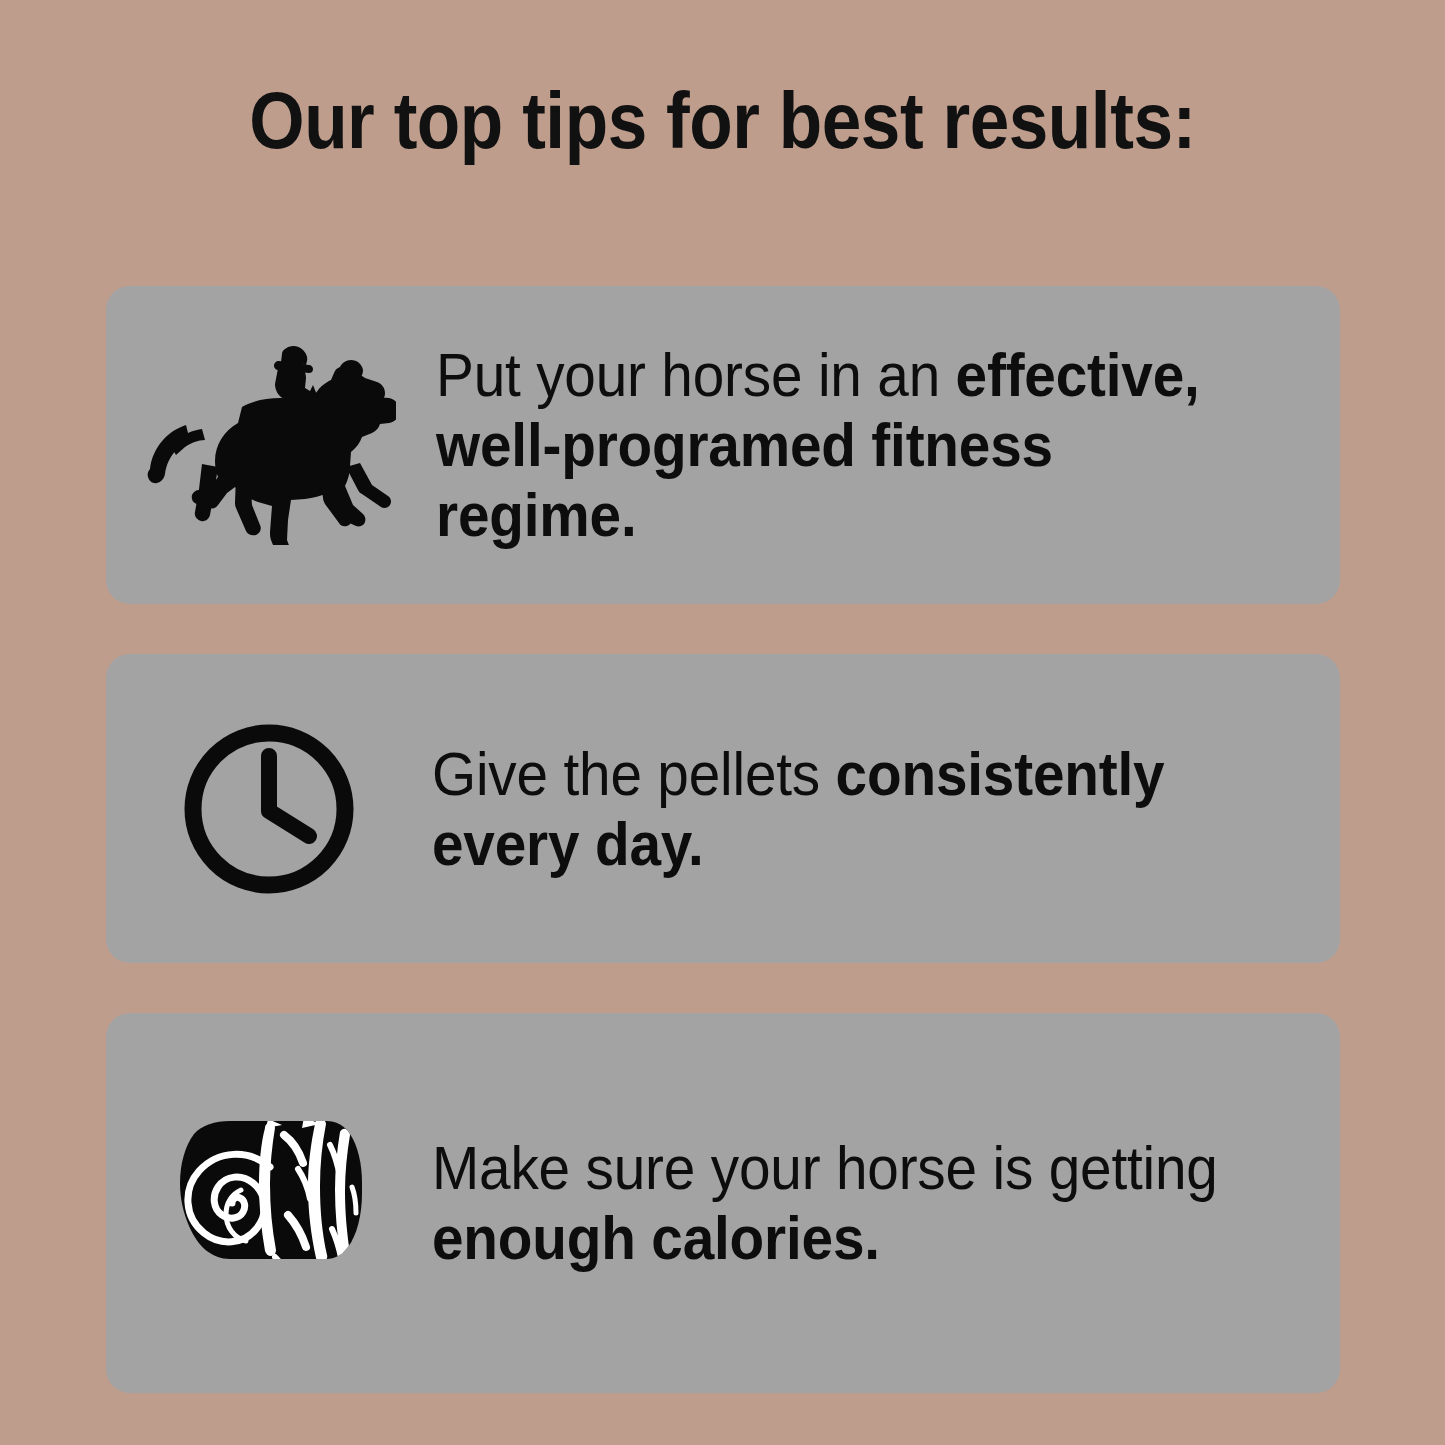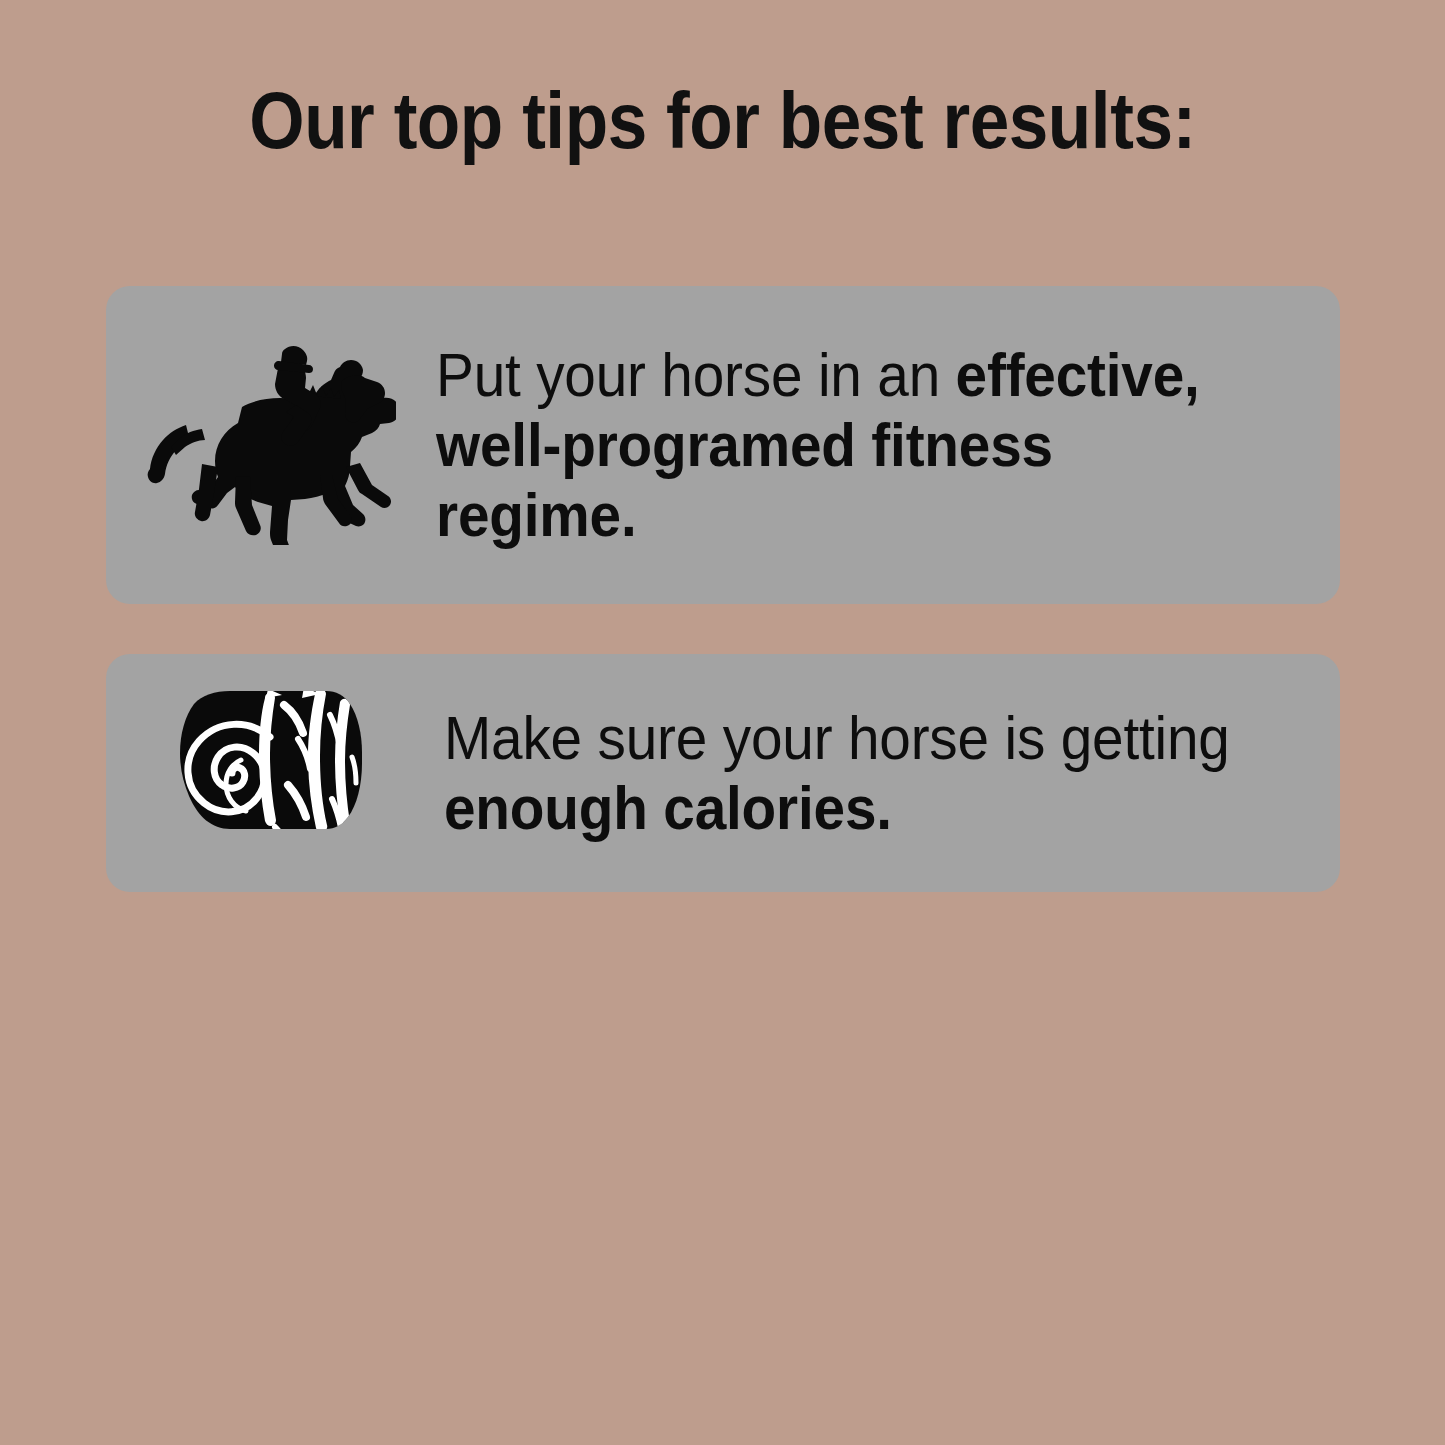--- a/index.html
+++ b/index.html
@@ -53,21 +53,21 @@
     position: relative;
     background: #a3a3a3;
     border-radius: 24px;
     box-sizing: border-box;
     display: flex;
     align-items: center;
     overflow: hidden;
   }
   .tip-card--1 { height: 318px; margin-bottom: 50px; }
   .tip-card--2 { height: 309px; margin-bottom: 50px; }
-  .tip-card--3 { height: 238px; gap: 12px; }
+  .tip-card--3 { height: 380px; }
 
   .tip-icon {
     flex: 0 0 326px;
     width: 326px;
     height: 100%;
     display: flex;
     align-items: center;
     justify-content: center;
     box-sizing: border-box;
   }
@@ -129,20 +129,31 @@
             <path d="M72 122l-4 26-4 22c-1 4-5 7-9 6-4-1-7-5-6-9l4-23 3-25 16 3z"></path>
             <path d="M104 132l2 28 8 20c2 4 0 8-4 10-4 1-8 0-10-4l-10-23c-1-2-1-4-1-6l1-26 14 1z"></path>
           </g>
         </svg>
       </div>
       <div class="tip-text">
         <span>Put your horse in an </span><b>effective, well-programed fitness regime.</b>
       </div>
     </div>
 
+    <div class="tip-card tip-card--2">
+      <div class="tip-icon">
+        <svg width="172" height="172" viewBox="0 0 172 172" aria-hidden="true">
+          <circle cx="86" cy="86" r="76" fill="none" stroke="#0a0a0a" stroke-width="17"></circle>
+          <path d="M86 33 L86 88 L126 113" fill="none" stroke="#0a0a0a" stroke-width="16" stroke-linecap="round" stroke-linejoin="round"></path>
+        </svg>
+      </div>
+      <div class="tip-text">
+        <span>Give the pellets </span><b>consistently every day.</b>
+      </div>
+    </div>
 
     <div class="tip-card tip-card--3">
       <div class="tip-icon">
         <svg width="194" height="172" viewBox="0 0 194 172" aria-hidden="true">
           <defs>
             <clipPath id="baleClip">
               <path d="M58 4 h96 c10 0 18 4 24 13 8 12 12 30 12 49v10c0 22-5 42-14 54-6 8-13 12-22 12H58c-18 0-32-12-41-33-6-14-9-28-9-43 0-19 5-37 14-49C30 8 43 4 58 4z"></path>
             </clipPath>
           </defs>
 

